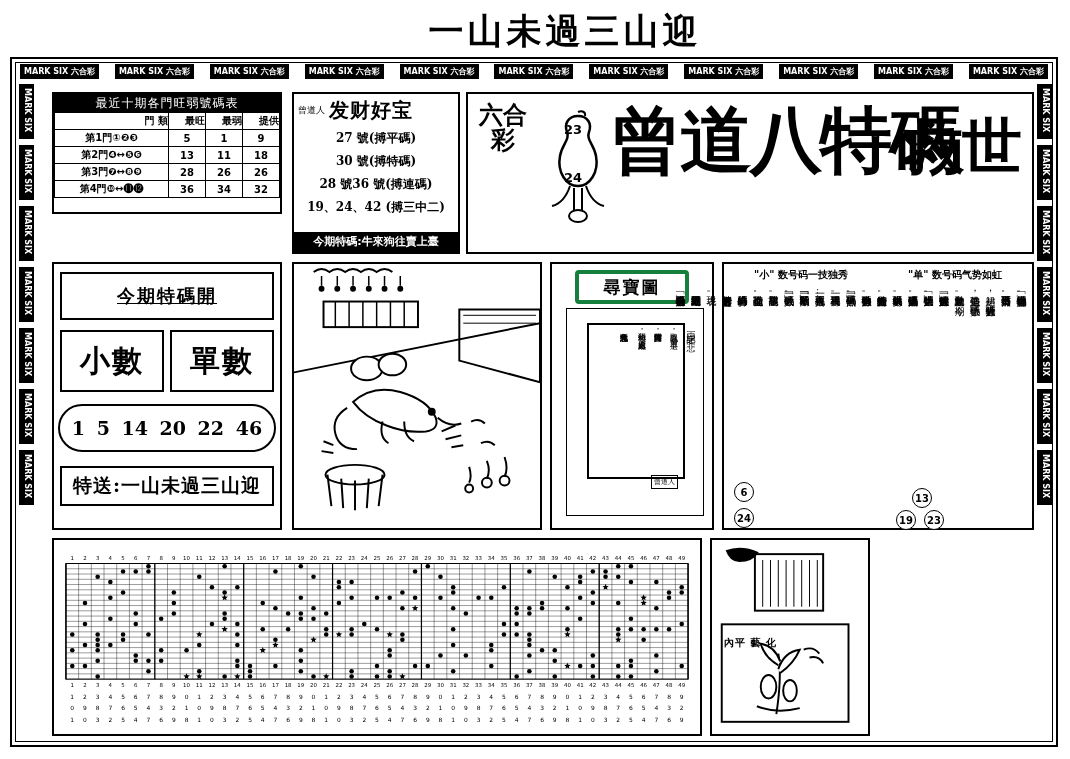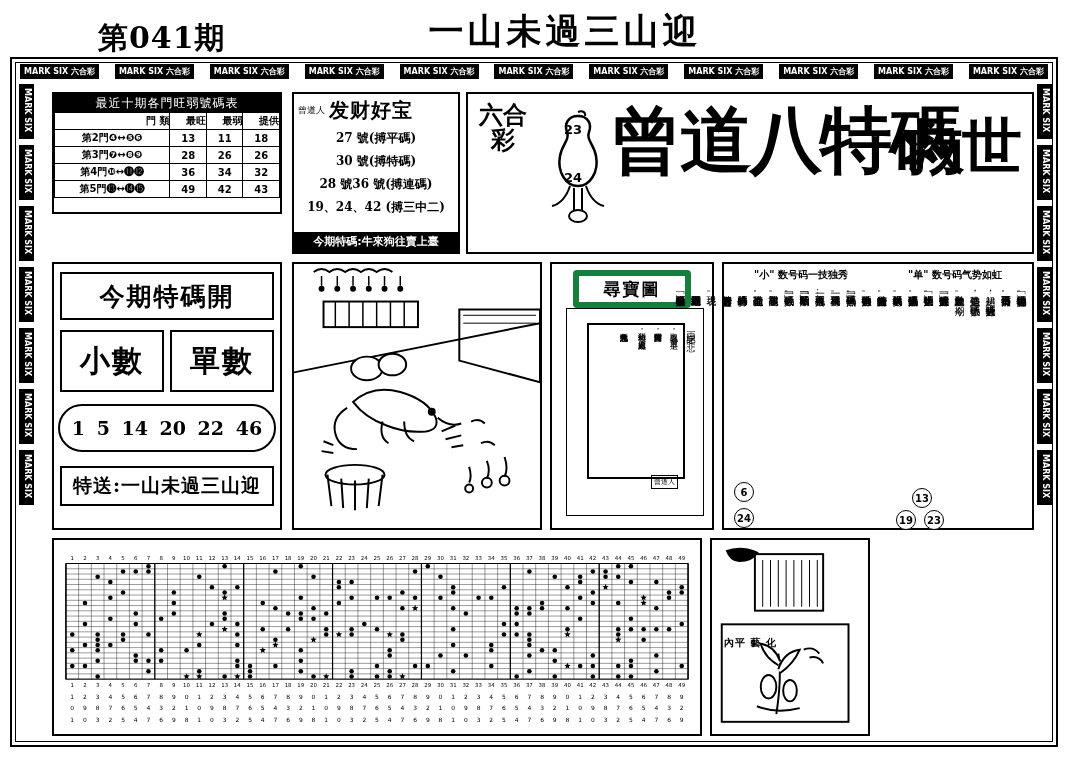--- a/index.html
+++ b/index.html
@@ -50,33 +50,33 @@
   .mh-left{position:absolute;left:4px;top:8px;width:62px;font-size:24px;font-weight:bold;line-height:1.05;text-align:center;font-family:"DejaVu Serif","Liberation Serif",serif;}
   .mh-title{position:absolute;left:142px;top:4px;width:414px;height:152px;font-size:72px;font-weight:bold;font-family:"DejaVu Serif","Liberation Serif",serif;letter-spacing:-2px;line-height:0.95;}
   .mh-t1{position:absolute;left:0;top:8px;}
   .mh-t2{position:absolute;right:4px;top:24px;font-size:60px;line-height:0.82;text-align:left;margin-left:24px;}
   
   .gourd{position:absolute;left:72px;top:16px;width:76px;height:120px;}
   .g-num{position:absolute;font-size:13px;font-weight:bold;}
 
   
   .special{left:52px;top:262px;width:230px;height:268px;}
-  .sp-hd{margin:8px 6px 0 6px;border:2px solid #000;height:44px;display:flex;align-items:center;justify-content:center;font-size:25px;font-weight:bold;font-family:"DejaVu Serif","Liberation Serif",serif;letter-spacing:2px;}
+  .sp-hd{margin:8px 6px 0 6px;border:2px solid #000;height:44px;display:flex;align-items:center;justify-content:center;font-size:18px;font-weight:bold;font-family:"DejaVu Serif","Liberation Serif",serif;letter-spacing:2px;text-decoration:underline;}
   .sp-two{margin:10px 6px 0 6px;display:flex;gap:6px;}
   .sp-cell{flex:1;border:2px solid #000;height:58px;display:flex;align-items:center;justify-content:center;font-size:30px;font-weight:bold;font-family:"DejaVu Serif","Liberation Serif",serif;letter-spacing:2px;}
   .sp-nums{margin:12px 4px 0 4px;border:2px solid #000;border-radius:28px;height:44px;display:flex;align-items:center;justify-content:space-around;padding:0 6px;}
   .sp-nums span{font-size:19px;font-weight:bold;font-family:"DejaVu Serif","Liberation Serif",serif;}
   .sp-foot{margin:14px 6px 8px 6px;border:2px solid #000;height:36px;display:flex;align-items:center;justify-content:center;font-size:19px;font-weight:bold;font-family:"DejaVu Serif","Liberation Serif",serif;letter-spacing:1px;}
 
   
   .cartoon{left:292px;top:262px;width:250px;height:268px;overflow:hidden;}
 
   
   .treasure{left:550px;top:262px;width:164px;height:268px;}
-  .tr-title{margin:6px auto 0 auto;width:106px;height:26px;border:6px solid #15803d;border-radius:4px;display:flex;align-items:center;justify-content:center;font-size:17px;font-weight:bold;font-family:"DejaVu Serif","Liberation Serif",serif;letter-spacing:2px;}
+  .tr-title{margin:6px auto 0 auto;width:106px;height:26px;border:4px solid #15803d;border-radius:4px;display:flex;align-items:center;justify-content:center;font-size:17px;font-weight:bold;font-family:"DejaVu Serif","Liberation Serif",serif;letter-spacing:2px;}
   .tr-scroll{position:absolute;left:14px;top:44px;width:136px;height:206px;border:1px solid #000;background:#fff;}
   .tr-inner{position:absolute;left:20px;top:14px;width:94px;height:152px;border:2px solid #000;}
   .tr-verse{position:absolute;top:6px;right:6px;writing-mode:vertical-rl;font-size:9px;line-height:1.5;font-family:"DejaVu Serif","Liberation Serif",serif;height:136px;}
   .tr-sig{position:absolute;bottom:4px;left:6px;font-size:7px;border:1px solid #000;padding:1px 2px;}
 
   
   .rtext{left:722px;top:262px;width:312px;height:268px;}
   .rt-hd{display:flex;justify-content:space-around;margin-top:4px;font-size:10px;font-weight:bold;}
   .vcols{position:absolute;left:4px;top:24px;right:4px;bottom:4px;display:flex;flex-direction:row-reverse;justify-content:flex-start;gap:2px;}
   .vcol{writing-mode:vertical-rl;font-size:10px;line-height:1.35;font-family:"DejaVu Serif","Liberation Serif",serif;height:212px;letter-spacing:0px;}
@@ -88,21 +88,20 @@
 
   
   .pic{left:710px;top:538px;width:160px;height:198px;}
   .pic-label{position:absolute;left:12px;top:96px;font-size:10px;font-weight:bold;letter-spacing:1px;}
 </style>
 </head>
 <body>
 
 <div class="page">
 
-  <div class="issue">第041期</div>
   <div class="masthead-top">一山未過三山迎</div>
 
   <div class="frame">
     <div class="frame-inner"></div>
   </div>
 
   <div class="ms-strip" id="msTop">
       <div class="ms-badge"><span>MARK SIX</span> <span class="cn">六合彩</span></div>
       <div class="ms-badge"><span>MARK SIX</span> <span class="cn">六合彩</span></div>
       <div class="ms-badge"><span>MARK SIX</span> <span class="cn">六合彩</span></div>
@@ -140,43 +139,43 @@
     <table class="st">
       <thead>
           <tr id="statHead">
             <th>門 類</th>
             <th>最旺</th>
             <th>最弱</th>
             <th>提供</th>
           </tr>
         </thead>
       <tbody id="statBody">
+          <tr>
+            <td>第1門①❷❸</td>
+            <td>5</td>
+            <td>1</td>
+            <td>9</td>
+          </tr>
           <tr>
             <td>第2門❹↔❺❻</td>
             <td>13</td>
             <td>11</td>
             <td>18</td>
           </tr>
           <tr>
             <td>第3門❼↔❽❾</td>
             <td>28</td>
             <td>26</td>
             <td>26</td>
           </tr>
           <tr>
             <td>第4門❿↔⓫⓬</td>
             <td>36</td>
             <td>34</td>
             <td>32</td>
-          </tr>
-          <tr>
-            <td>第5門⓭↔⓮⓯</td>
-            <td>49</td>
-            <td>42</td>
-            <td>43</td>
           </tr>
         </tbody>
     </table>
   </div>
 
   <div class="box lucky">
     <div class="lk-hd">
       <span class="lk-sub">曾道人</span>
       <span class="lk-big">发财好宝</span>
     </div>

